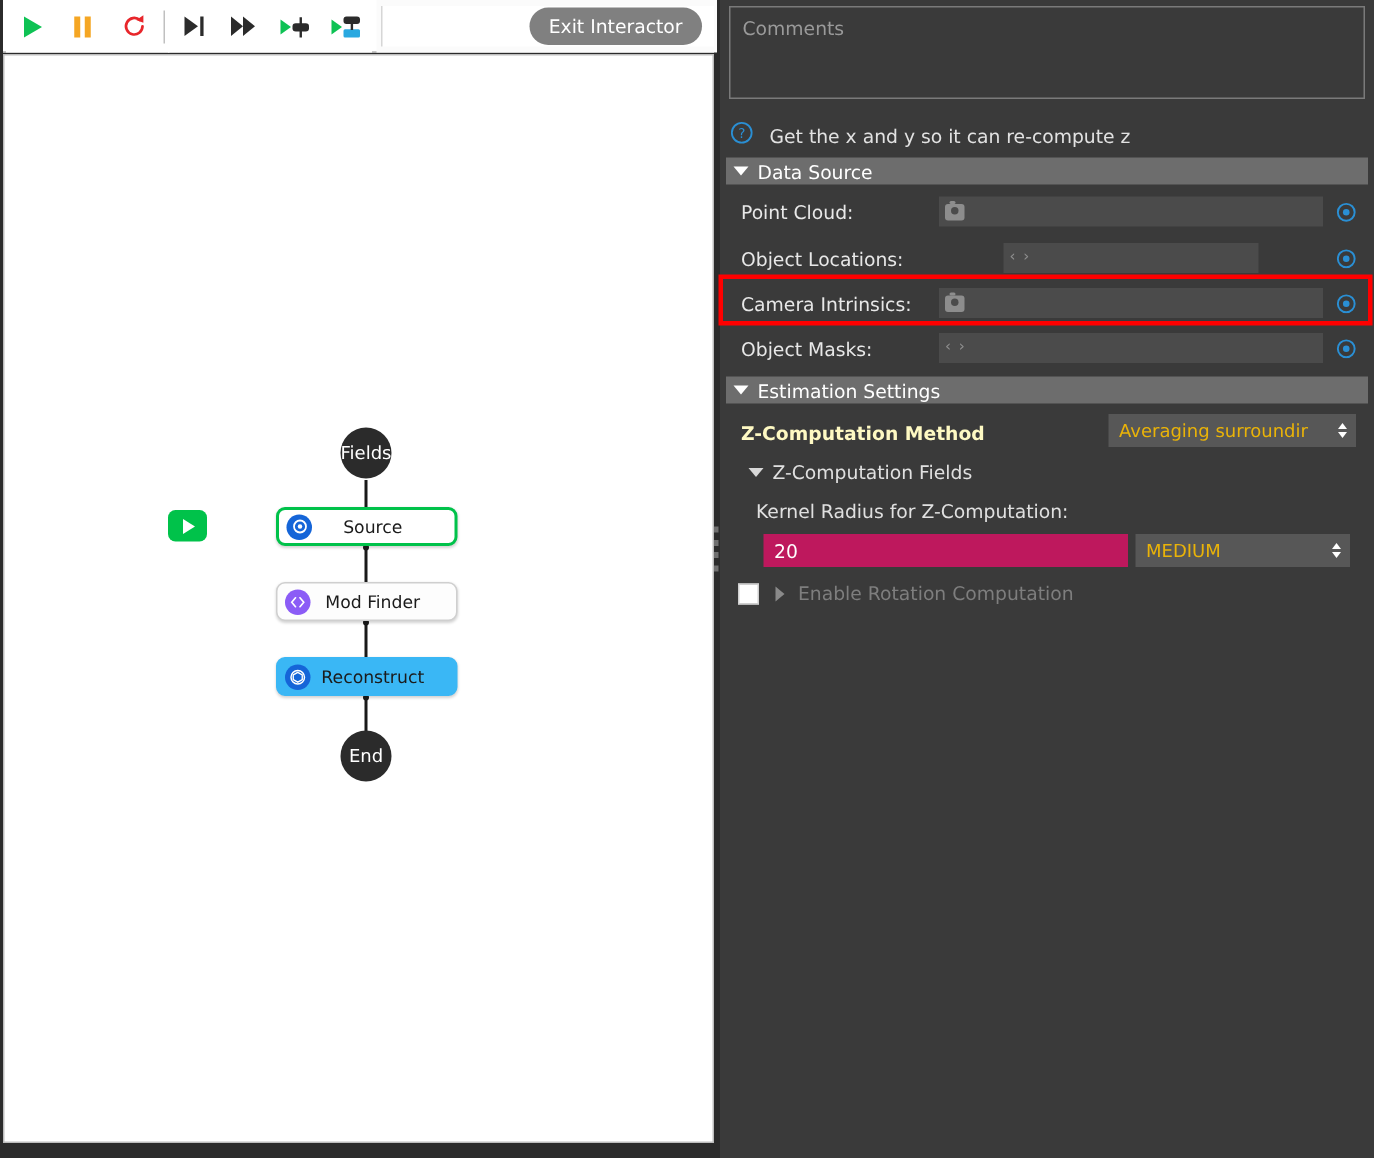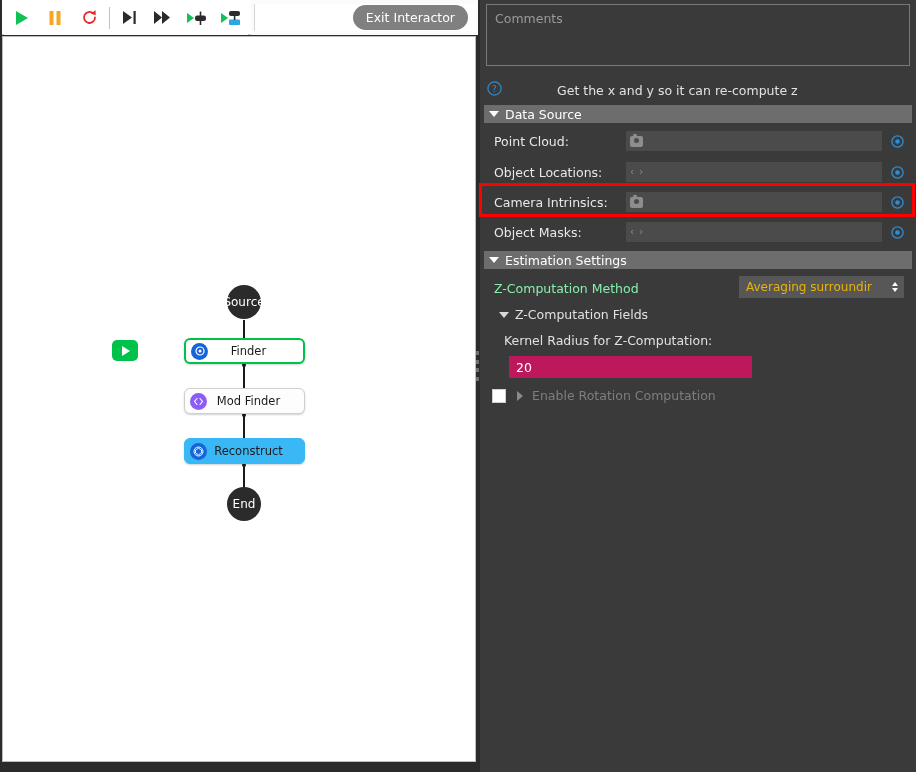--- a/index.html
+++ b/index.html
@@ -154,21 +154,21 @@
     font-family: "DejaVu Sans", "Liberation Sans", sans-serif;
   }
   #comments-box::placeholder { color: #9a9a9a; }
 
   #hint-row {
     position: absolute; left: 0; top: 78px;
     width: 436px; height: 24px;
     display: flex; align-items: center;
   }
   #hint-icon { margin-left: 7px; margin-right: 11px; flex: 0 0 auto; }
-  #hint-text { color: #e2e2e2; font-size: 12.5px; margin-left: 44px; }
+  #hint-text { color: #e2e2e2; font-size: 12.5px; }
 
   .section-header {
     position: absolute; left: 4px;
     width: 428px; height: 18px;
     background: #6d6d6d;
     display: flex; align-items: center;
     color: #ffffff; font-size: 12.5px;
   }
   .tri-down {
     width: 0; height: 0; margin-left: 5px; margin-right: 6px;
@@ -234,21 +234,21 @@
     border: 3px solid #ff0000;
     pointer-events: none;
     z-index: 5;
   }
 
   .prop-row {
     position: absolute; left: 4px;
     width: 428px; height: 26px;
     display: flex; align-items: center;
   }
-  .prop-label { padding-left: 10px; color: #86efac; font-size: 12.5px; }
+  .prop-label { padding-left: 10px; color: #fef9c3; font-size: 12.5px; font-weight: bold; }
 
   .combo {
     background: #575757; color: #eab308;
     border: none; height: 22px;
     display: flex; align-items: center;
     padding-left: 7px; font-size: 12px;
     position: relative; cursor: pointer;
     overflow: hidden; white-space: nowrap;
   }
   .combo .spin {
@@ -361,37 +361,37 @@
       <div class="edge" style="left:240px; top:378px; height:24px;"></div>
       <div class="arrowhead" style="left:236.5px; top:402px;"></div>
       <div class="edge-dot" style="left:239px; top:376px;"></div>
       <div class="edge-dot" style="left:239px; top:406px;"></div>
 
       <div class="edge" style="left:240px; top:428px; height:26px;"></div>
       <div class="arrowhead" style="left:236.5px; top:452px;"></div>
       <div class="edge-dot" style="left:239px; top:426px;"></div>
 
       <div class="terminal-node" style="left:224px; top:248px;">
-        <span>Source</span>
+        <span>Fields</span>
       </div>
 
       <div id="run-badge" style="left:109px; top:303px;">
         <svg width="11" height="12" viewBox="0 0 11 12">
             <polygon points="2,1 10,6 2,11" fill="#ffffff"></polygon>
           </svg>
       </div>
 
       <div class="proc-node selected-green" style="left:181px; top:301px;">
         <span class="node-icon" style="background:#1565d8;">
           <svg width="10" height="10" viewBox="0 0 10 10">
             <circle cx="5" cy="5" r="4" fill="none" stroke="#ffffff" stroke-width="1.2"></circle>
             <circle cx="5" cy="5" r="1.5" fill="#ffffff"></circle>
           </svg>
         </span>
-        <span class="node-label">Finder</span>
+        <span class="node-label">Source</span>
       </div>
 
       <div class="proc-node selected-blue" style="left:181px; top:401px;">
         <span class="node-icon" style="background:#1565d8;">
           <svg width="11" height="11" viewBox="0 0 11 11">
             <circle cx="5.5" cy="5.5" r="4.5" fill="none" stroke="#ffffff" stroke-width="1"></circle>
             <polygon points="5.5,2.2 8.5,4 8.5,7 5.5,8.8 2.5,7 2.5,4" fill="none" stroke="#ffffff" stroke-width="0.9"></polygon>
           </svg>
         </span>
         <span class="node-label">Reconstruct</span>
@@ -447,21 +447,21 @@
         <span class="cam-glyph"></span>
       </span>
       <span class="picker-btn">
         <svg width="13" height="13" viewBox="0 0 13 13">
           <circle cx="6.5" cy="6.5" r="5.6" fill="none" stroke="#2a8fd4" stroke-width="1.3"></circle>
           <circle cx="6.5" cy="6.5" r="2.2" fill="#2a8fd4"></circle>
         </svg>
       </span>
     </div>
 
-    <div class="field-row" style="top:157px;">
+    <div class="field-row" style="top:157px;gap:43px;">
       <span class="field-label">Object Locations:</span>
       <span class="field-input">
         <span class="brk-glyph">‹ ›</span>
       </span>
       <span class="picker-btn">
         <svg width="13" height="13" viewBox="0 0 13 13">
           <circle cx="6.5" cy="6.5" r="5.6" fill="none" stroke="#2a8fd4" stroke-width="1.3"></circle>
           <circle cx="6.5" cy="6.5" r="2.2" fill="#2a8fd4"></circle>
         </svg>
       </span>
@@ -515,20 +515,27 @@
       <span class="tri-down dark"></span>
       <span>Z-Computation Fields</span>
     </div>
 
     <div class="subtree-row" style="top:333px; left:24px;">
       <span>Kernel Radius for Z-Computation:</span>
     </div>
 
     <input class="txtinput" style="position: absolute; left: 29px; top: 356px; width: 243px;" value="20">
 
+    <span class="combo" style="position:absolute; left:277px; top:356px; width:143px;">
+      <span>MEDIUM</span>
+      <span class="spin">
+          <u></u>
+          <d></d>
+        </span>
+    </span>
 
     <div class="subtree-row" style="top:388px; left:12px;">
       <span class="checkbox"></span>
       <span class="tri-right" style="margin-left:11px; margin-right:9px;"></span>
       <span class="dim-label">Enable Rotation Computation</span>
     </div>
 
   </div>
 </div>
 

